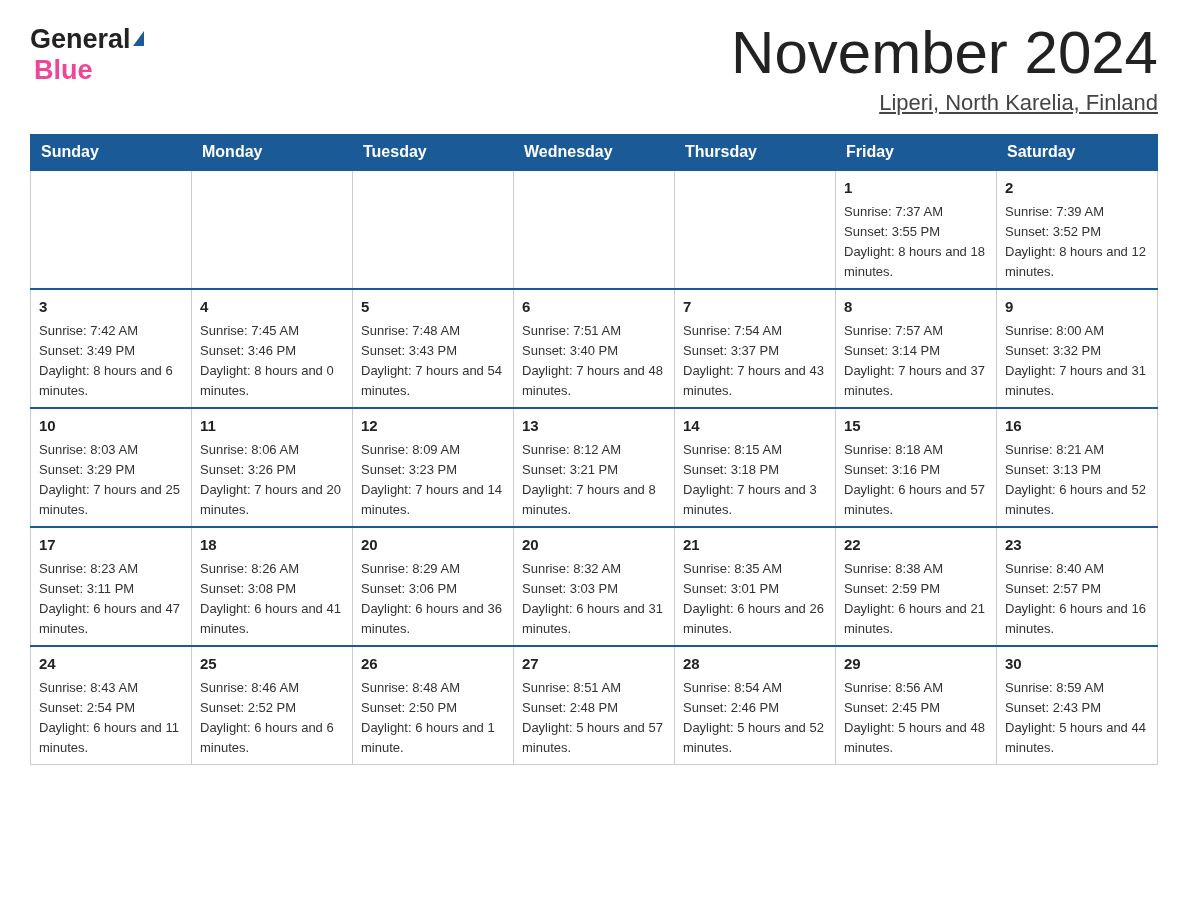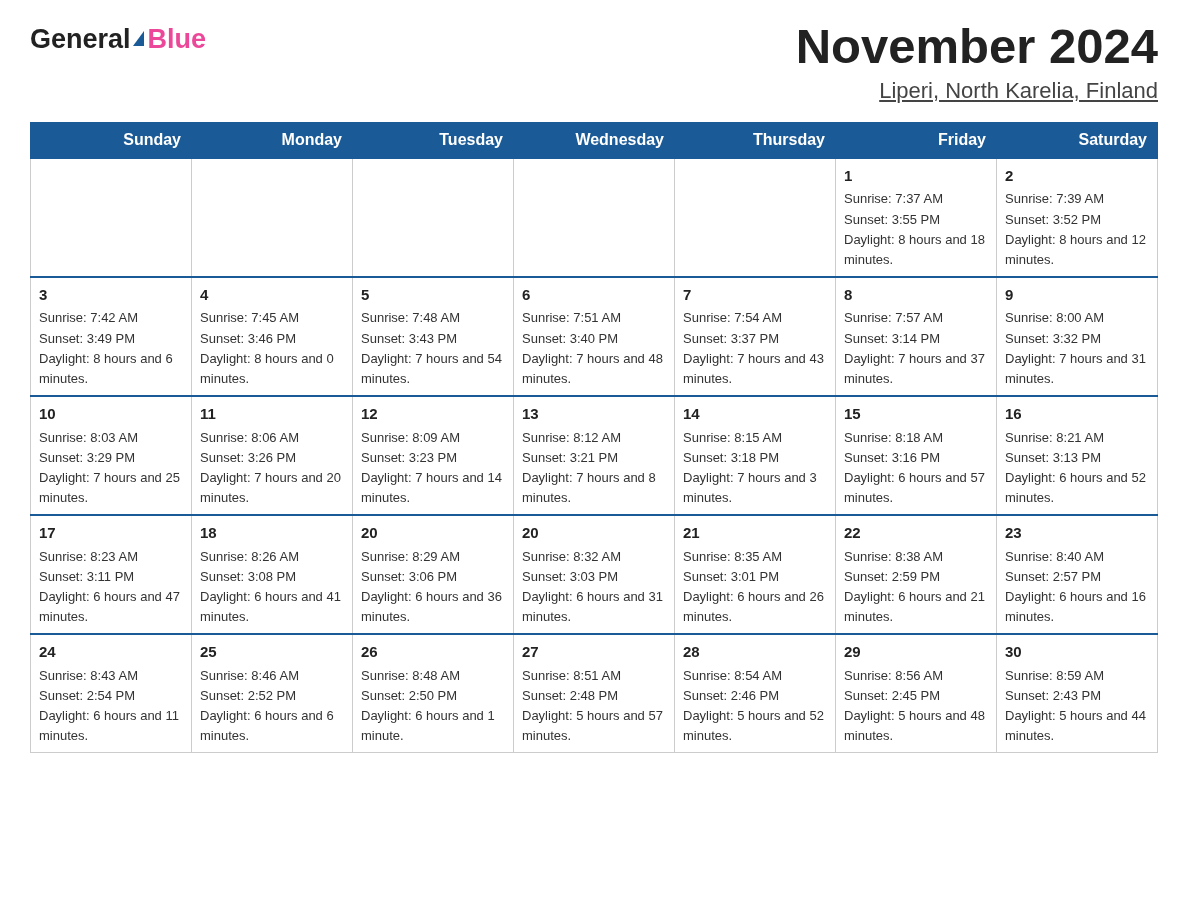--- a/index.html
+++ b/index.html
@@ -14,43 +14,43 @@
     .header {
       display: flex;
       justify-content: space-between;
       align-items: flex-start;
       margin-bottom: 18px;
     }
     .title-block {
       text-align: right;
     }
     .month-title {
-      font-size: 49px;
-      font-weight: bold;
+      font-size: 60px;
+      font-weight: normal;
       color: #222;
       line-height: 1.1;
     }
     .location {
       font-size: 22px;
       color: #444;
       margin-top: 4px;
       text-decoration: underline;
     }
     .calendar {
       width: 100%;
       border-collapse: collapse;
       border: 1px solid #aaa;
     }
     .calendar th {
       background-color: #1a5a96;
       color: #fff;
       font-size: 16px;
       font-weight: bold;
       padding: 8px 10px;
-      text-align: right;
+      text-align: left;
       border: 1px solid #1a5a96;
     }
     .calendar td {
       vertical-align: top;
       padding: 6px 8px;
       border: 1px solid #ccc;
       width: 14.28%;
       font-size: 13px;
       line-height: 1.5;
       background: #fff;
@@ -69,20 +69,21 @@
     .day-info {
       font-size: 13px;
       color: #333;
       line-height: 1.55;
     }
     .empty-cell {
       background: #f9f9f9;
     }
     .logo-container {
       display: flex;
+      flex-direction: column;
       align-items: flex-start;
       padding-top: 4px;
     }
     .logo-row1 {
       display: flex;
       align-items: center;
     }
     .logo-row2 {
       margin-left: 2px;
     }

